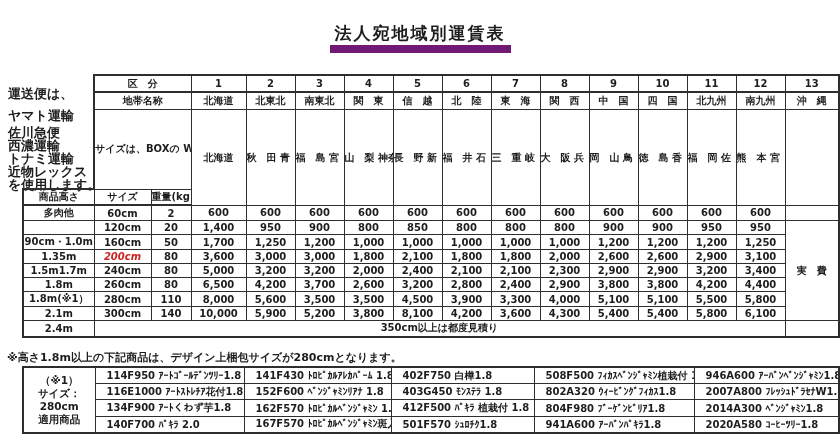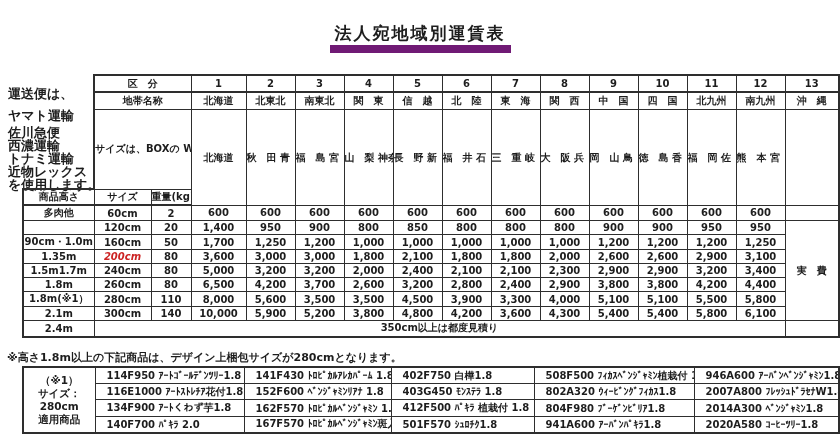--- a/index.html
+++ b/index.html
@@ -303,21 +303,21 @@
       <td>5,800</td>
     </tr>
     <tr style="height:14px">
       <td class="lbl b2l">2.1m</td>
       <td class="sz">300cm</td>
       <td>140</td>
       <td>10,000</td>
       <td>5,900</td>
       <td>5,200</td>
       <td>3,800</td>
-      <td>4,800</td>
+      <td>8,100</td>
       <td>4,200</td>
       <td>3,600</td>
       <td>4,300</td>
       <td>5,400</td>
       <td>5,400</td>
       <td>5,800</td>
       <td>6,100</td>
     </tr>
     <tr style="height:16px">
       <td class="lbl b2l b2b">2.4m</td>

